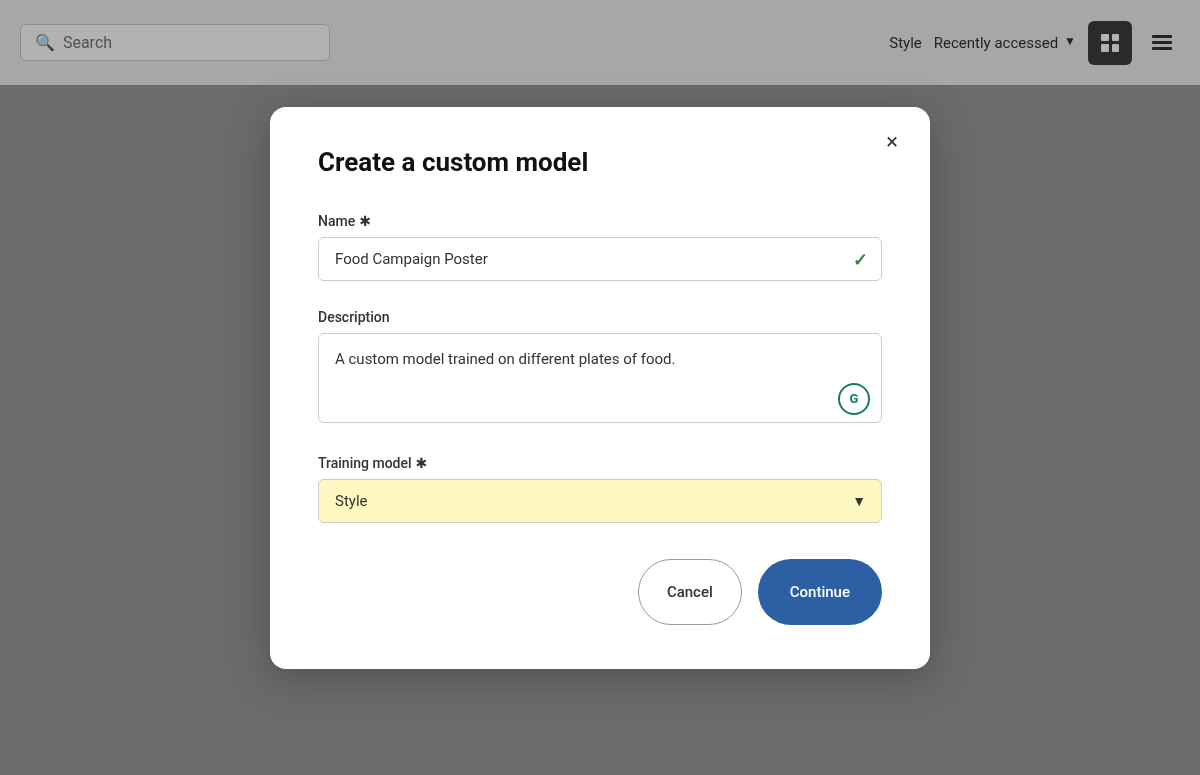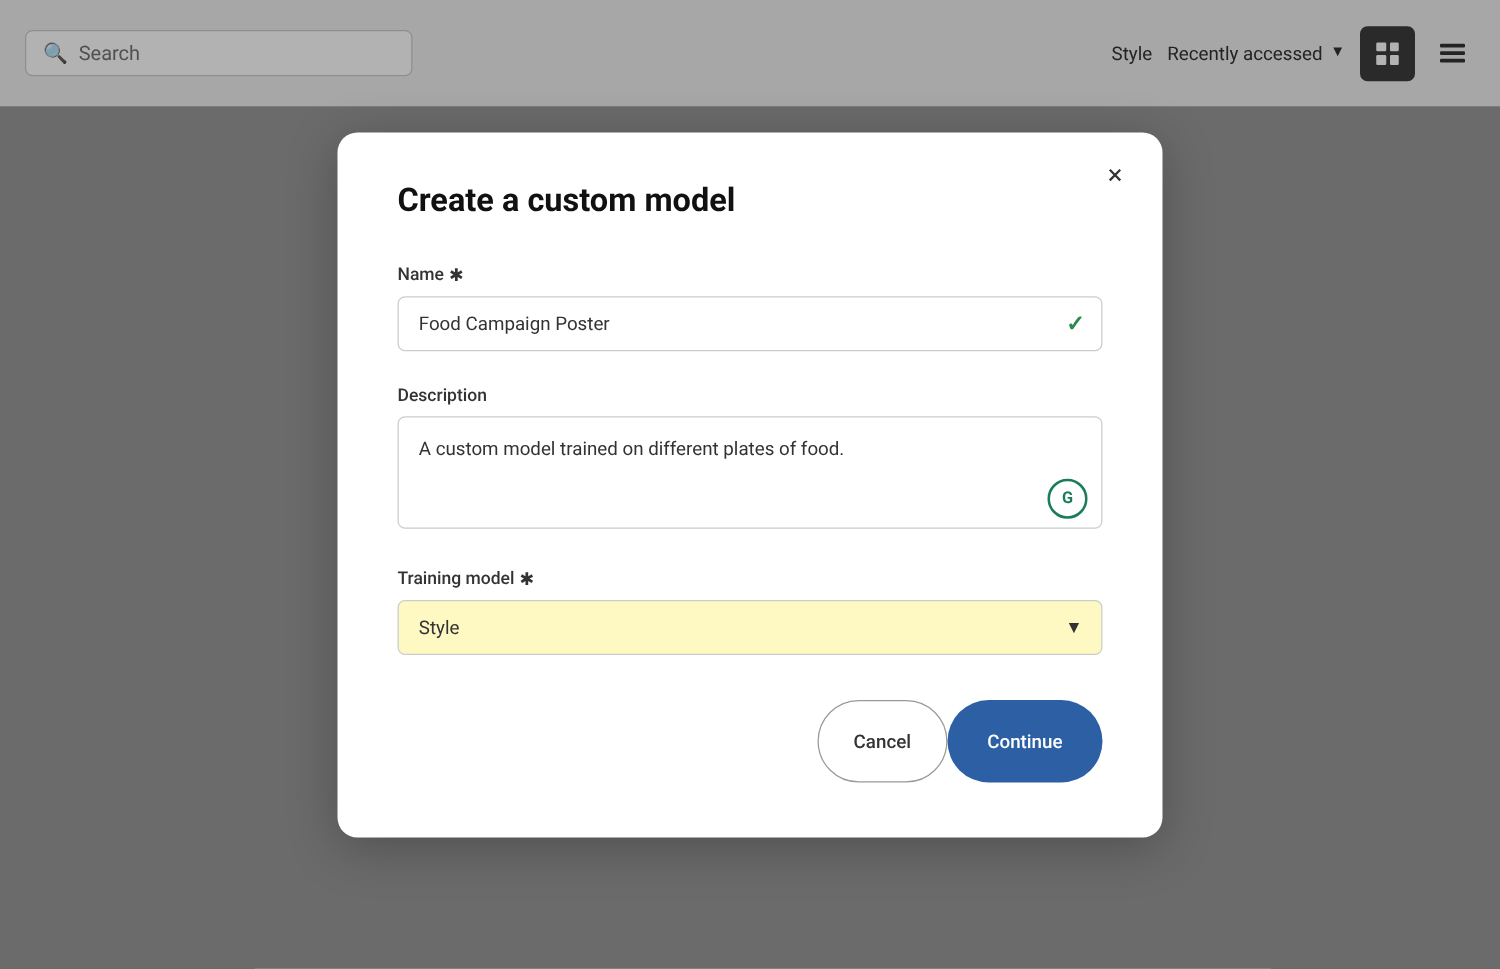--- a/index.html
+++ b/index.html
@@ -304,20 +304,21 @@
       top: 50%;
       transform: translateY(-50%);
       pointer-events: none;
       font-size: 14px;
       color: #333;
     }
 
     .modal-footer {
       display: flex;
       justify-content: flex-end;
+      gap: 16px;
       margin-top: 36px;
     }
 
     .btn-cancel {
       background: white;
       border: 1.5px solid #999;
       border-radius: 50px;
       padding: 12px 28px;
       font-size: 15px;
       color: #333;

